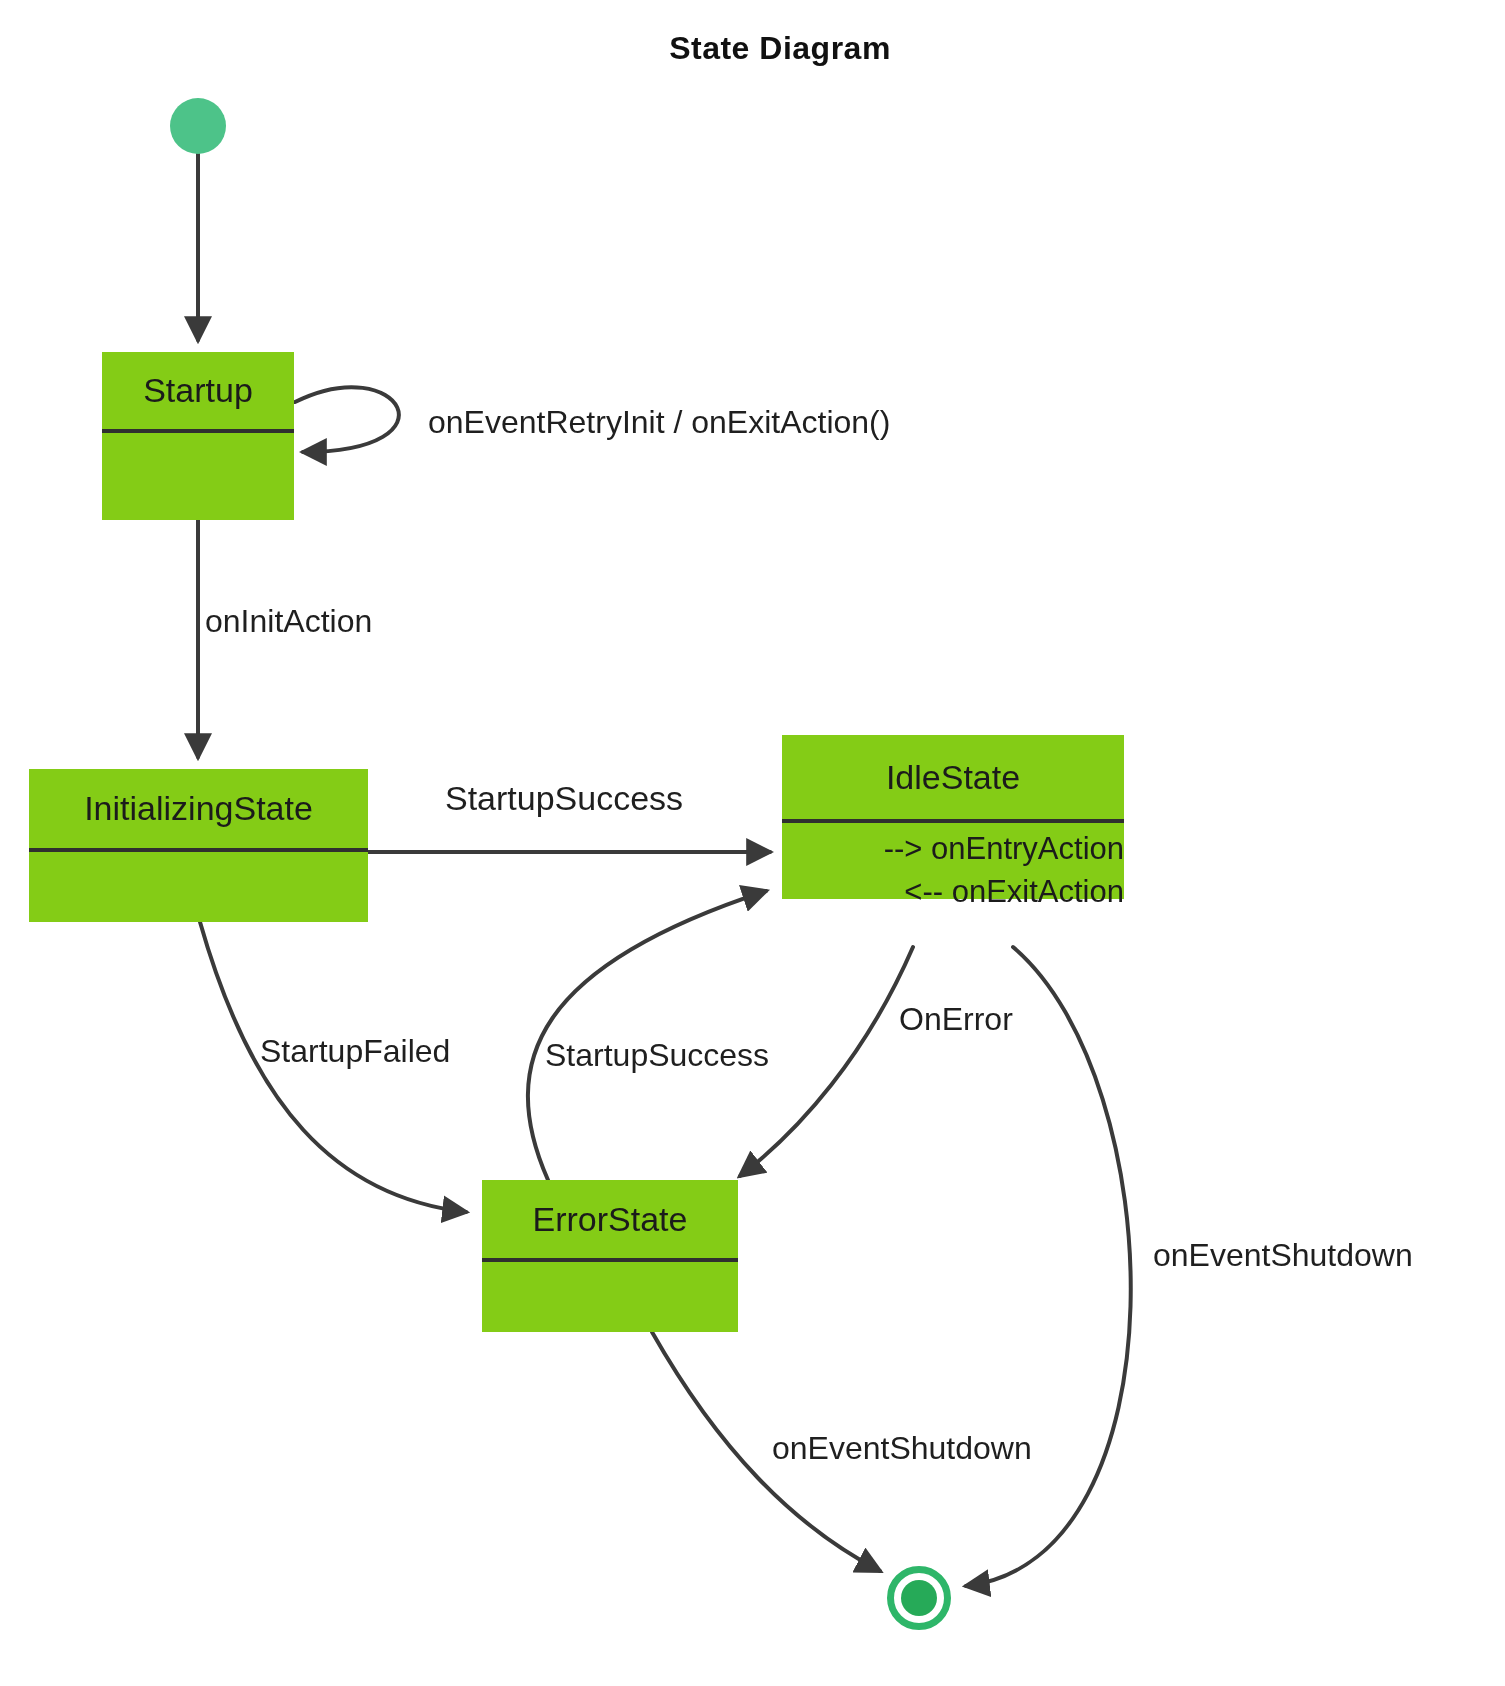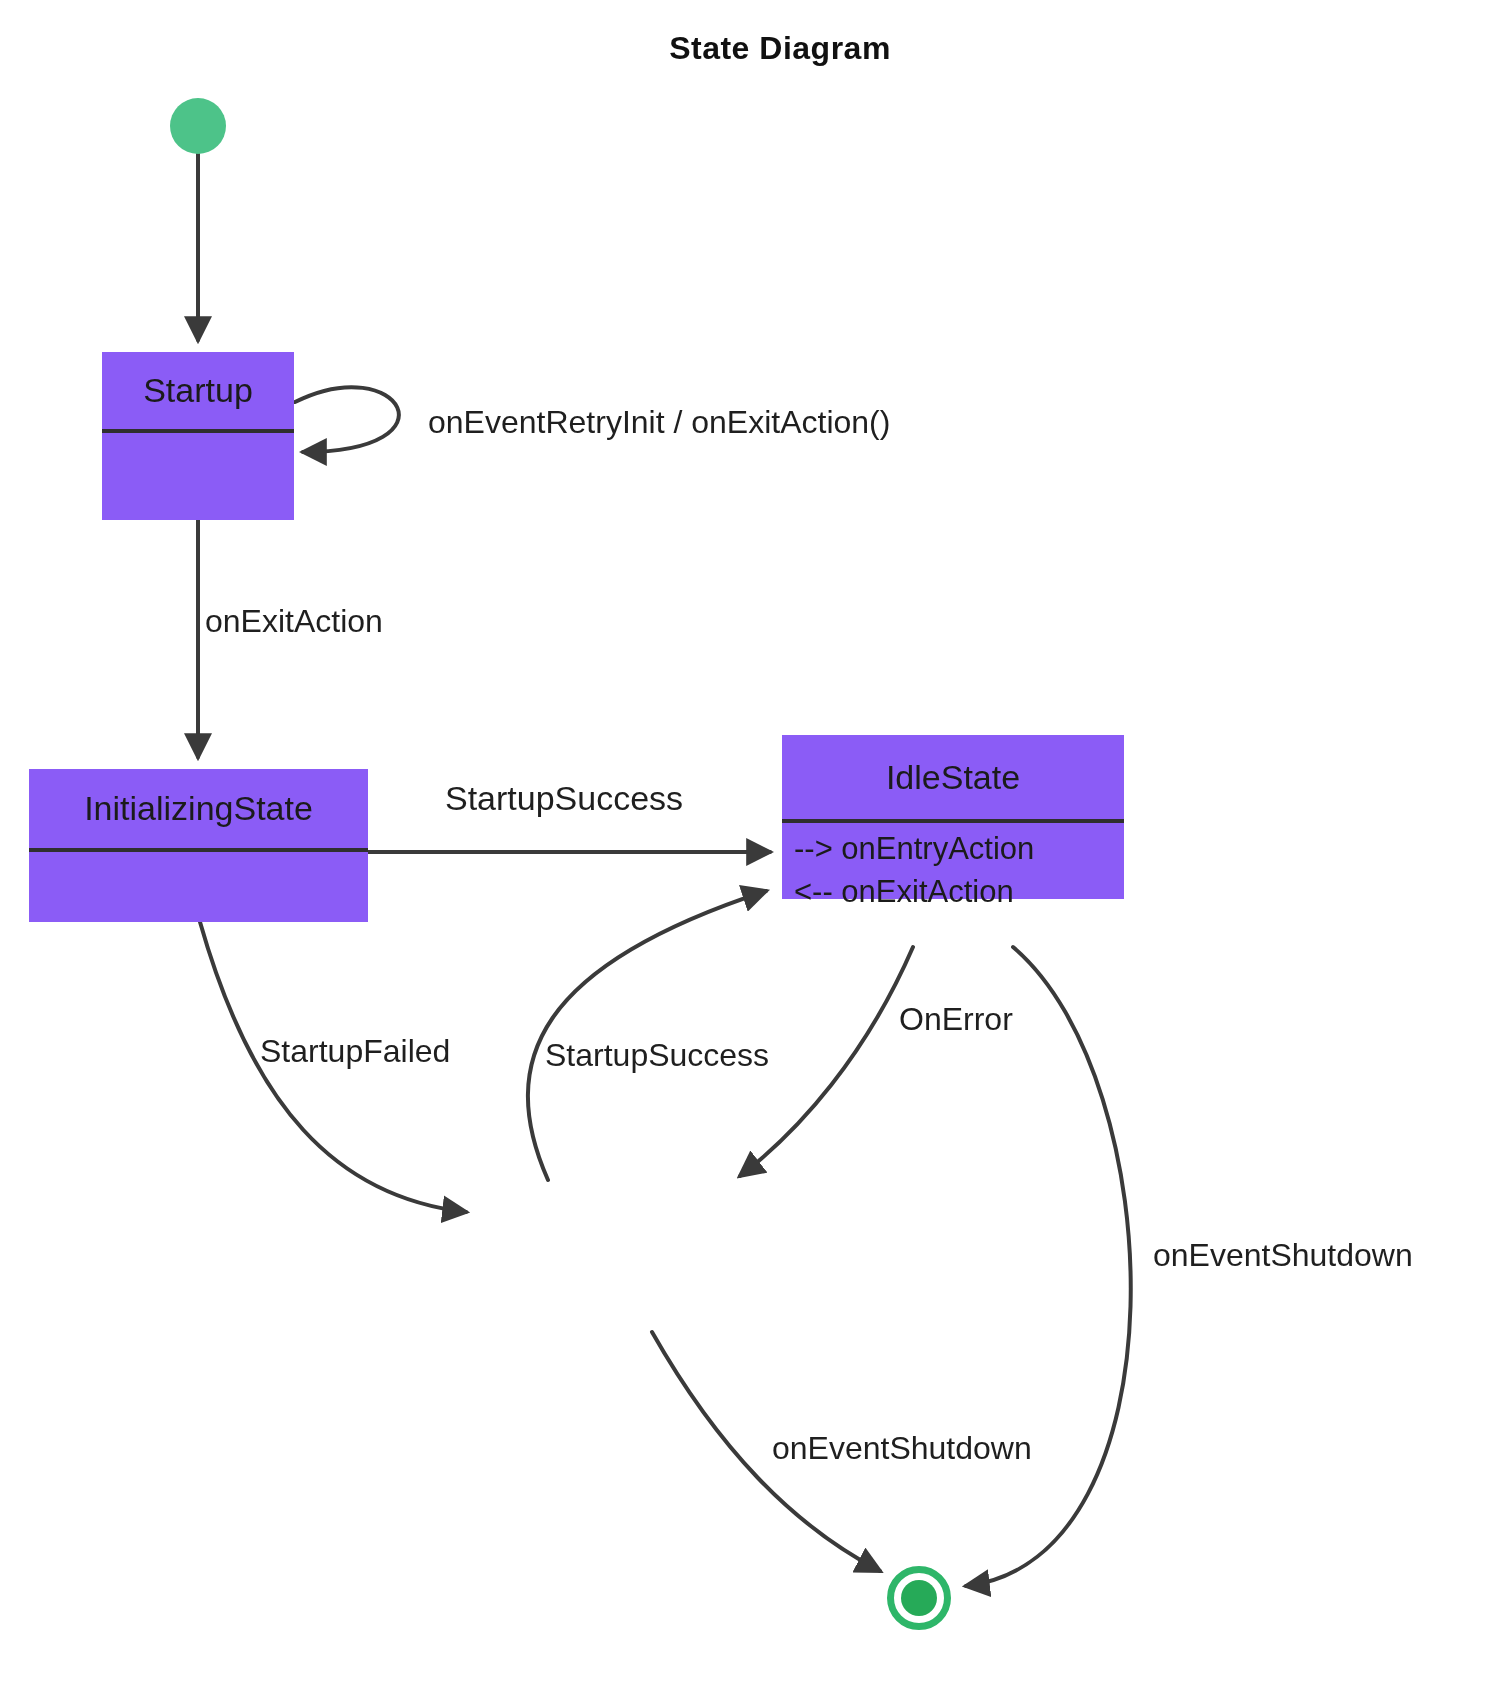--- a/index.html
+++ b/index.html
@@ -11,21 +11,21 @@
     color:#1f1f1f;
     overflow:hidden;
   }
   #edges{position:absolute;left:0;top:0;width:1505px;height:1686px;}
   .diagram-title{
     position:absolute;left:560px;top:30px;width:440px;
     text-align:center;font-size:32px;font-weight:700;color:#111111;
     letter-spacing:0.5px;
   }
   .state-box{
-    position:absolute;background:#8b5cf6;color:#1b1b1b;
+    position:absolute;background:#84cc16;color:#1b1b1b;text-align:right;
   }
   .state-title{
     display:flex;align-items:center;justify-content:center;
     font-size:34px;border-bottom:4px solid #2f2f2f;
     box-sizing:border-box;
   }
   .state-body{box-sizing:border-box;}
   .idle-body{
     padding:4px 0 0 12px;font-size:31px;line-height:43px;
   }
@@ -102,27 +102,31 @@
   </div>
 
   <div class="state-box" id="box-idle">
     <div class="state-title">IdleState</div>
     <div class="state-body idle-body">
       <div>--&gt; onEntryAction</div>
       <div>&lt;-- onExitAction</div>
     </div>
   </div>
 
+  <div class="state-box" id="box-error">
+    <div class="state-title">ErrorState</div>
+    <div class="state-body"></div>
+  </div>
 
   <div class="final-node">
     <div class="final-dot"></div>
   </div>
 
   <div class="edge-label" id="lbl-retry">onEventRetryInit / onExitAction()</div>
-  <div class="edge-label" id="lbl-event-init">onExitAction</div>
+  <div class="edge-label" id="lbl-event-init">onInitAction</div>
   <div class="edge-label" id="lbl-ss-main">StartupSuccess</div>
   <div class="edge-label" id="lbl-startup-failed">StartupFailed</div>
   <div class="edge-label" id="lbl-ss-recover">StartupSuccess</div>
   <div class="edge-label" id="lbl-on-error">OnError</div>
   <div class="edge-label" id="lbl-shutdown-idle">onEventShutdown</div>
   <div class="edge-label" id="lbl-shutdown-error">onEventShutdown</div>
 
 </div>
 
 </body></html>

